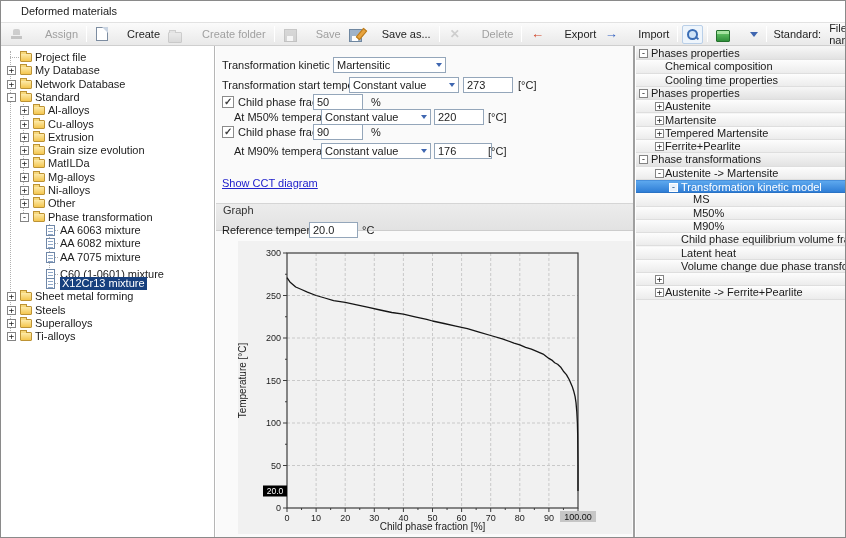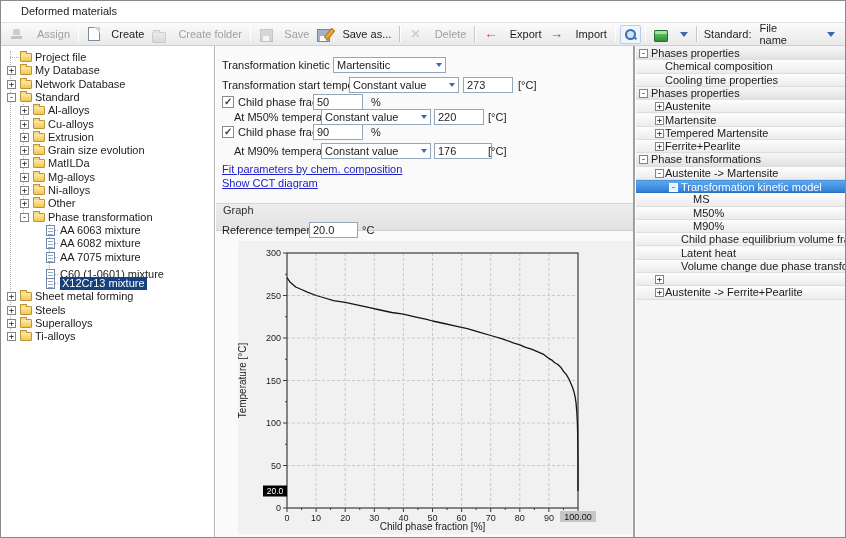--- a/index.html
+++ b/index.html
@@ -2,21 +2,21 @@
 <html><head>
 <meta charset="utf-8">
 <style>
   html,body{margin:0;padding:0;background:#d8d8d8;font-family:"Liberation Sans",sans-serif;}
   .window{position:relative;width:846px;height:538px;background:#ffffff;border:1px solid #8a8a8a;box-sizing:border-box;overflow:hidden;}
   
   .title-bar{position:absolute;left:0;top:0;right:0;height:21px;background:#ffffff;}
   .title-bar span{position:absolute;left:20px;top:4px;font-size:11px;color:#1a1a1a;}
   .toolbar{position:absolute;left:0;top:21px;right:0;height:24px;display:flex;align-items:center;padding:0 6px;box-sizing:border-box;
            background:linear-gradient(#fbfbfb,#e9e9e9);border-top:1px solid #e2e2e2;border-bottom:1px solid #cfcfcf;}
-  .tbtn{display:flex;align-items:center;gap:12px;padding:2px 4px;font-size:11px;color:#1e1e1e;white-space:nowrap;}
+  .tbtn{display:flex;align-items:center;gap:20px;padding:2px 4px;font-size:11px;color:#1e1e1e;white-space:nowrap;}
   .tbtn.disabled{color:#a0a0a0;}
   .tbtn.disabled .ticon{opacity:.45;filter:grayscale(1);}
   .tsep{width:1px;height:16px;background:#c6c6c6;border-right:1px solid #ffffff;margin:0 4px;}
   .tlabel-static{font-size:11px;color:#1e1e1e;margin:0 4px 0 2px;}
   .flat-combo{display:flex;align-items:center;gap:40px;font-size:11px;color:#1e1e1e;padding:2px 4px;}
   .arrow-down{width:0;height:0;border-left:4px solid transparent;border-right:4px solid transparent;border-top:5px solid #3f66b0;display:inline-block;}
   .search-btn{border:1px solid #b9cfe8;background:#eef5fc;border-radius:2px;padding:2px 3px;display:flex;align-items:center;}
   
   .ticon{display:inline-block;position:relative;width:14px;height:14px;flex:none;}
   .ic-assign::before{content:"";position:absolute;left:2px;top:2px;width:7px;height:6px;background:#9aa2ac;border-radius:2px 2px 0 0;}
@@ -291,21 +291,20 @@
     <span class="fitem" style="left:155px;top:80px">%</span>
 
     <span class="fitem" style="left:18px;top:99px">At M90% temperature</span>
     <div class="combo" style="left:105px;top:97px;width:110px">
       <span>Constant value</span>
         <span class="arrow-down"></span>
     </div>
     <input class="tinput" style="left: 218px; top: 97px; width: 58px;" value="176">
     <span class="fitem" style="left:272px;top:99px">[°C]</span>
 
-    <span class="link" style="left:6px;top:117px">Fit parameters by chem. composition</span>
     <span class="link" style="left:6px;top:131px">Show CCT diagram</span>
 
     <div class="graph-header" style="top:157px">Graph</div>
 
     <span class="fitem" style="left:6px;top:178px">Reference temperature</span>
     <input class="tinput" style="left: 93px; top: 176px; width: 49px;" value="20.0">
     <span class="fitem" style="left:146px;top:178px">°C</span>
 
     <div class="chart-box" id="chart-box" style="left:22px;top:195px;width:394px;height:293px"><svg width="394" height="293" viewBox="0 0 394 293" font-family="&quot;Liberation Sans&quot;, sans-serif">
           <line x1="78.1" y1="12" x2="78.1" y2="267" stroke="#c9c9c9" stroke-width="1" stroke-dasharray="3,2"></line>

